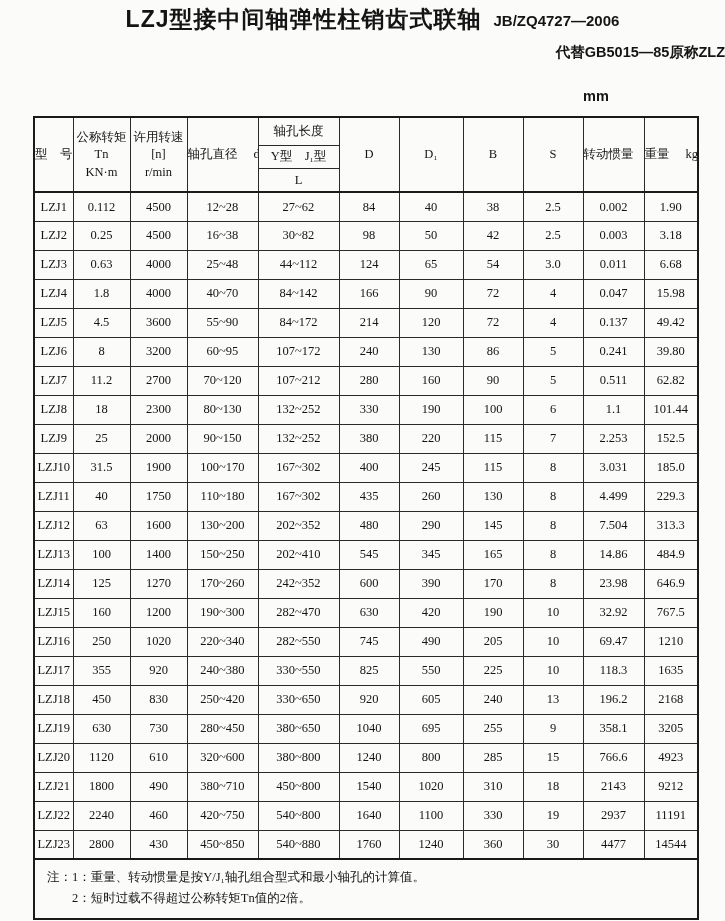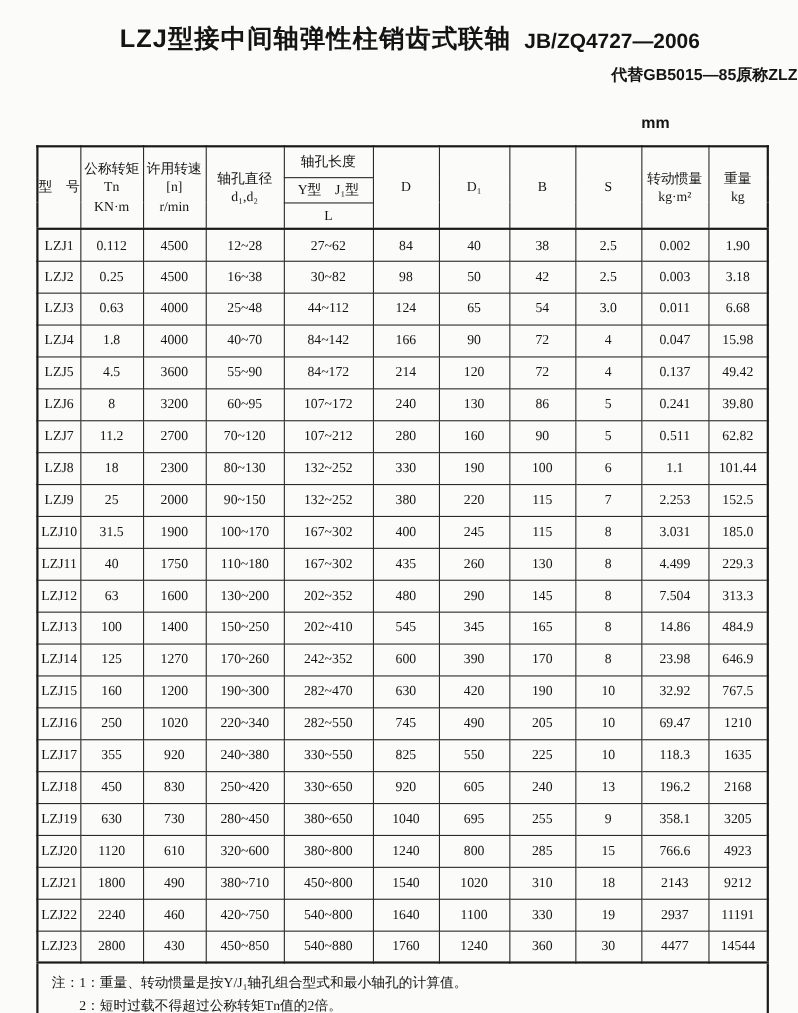--- a/index.html
+++ b/index.html
@@ -5,29 +5,29 @@
   html,body { margin:0; padding:0; }
   body {
     width:725px; height:921px;
     background:#fbfbfa;
     color:#141414;
     font-family:"Liberation Serif","DejaVu Serif",serif;
     overflow:hidden;
   }
   .title-row {
     display:flex; justify-content:center; align-items:flex-start;
-    gap:12px; padding-top:20px; margin-left:20px; height:36px;
+    gap:12px; padding-top:4px; margin-left:20px; height:36px;
   }
   .title {
     font-family:"Liberation Sans","DejaVu Sans",sans-serif;
     font-weight:bold; font-size:23px; letter-spacing:1px; line-height:30px;
   }
   .std {
     font-family:"Liberation Sans","DejaVu Sans",sans-serif;
-    font-weight:bold; font-size:19px; margin-top:8px;
+    font-weight:bold; font-size:15px; margin-top:8px;
   }
   .replaces {
     text-align:right; margin-top:3px; height:20px;
     font-family:"Liberation Sans","DejaVu Sans",sans-serif;
     font-weight:bold; font-size:14.5px;
   }
   .caption-row {
     position:relative; margin-top:24px; height:20px; text-align:center;
     font-family:"Liberation Sans","DejaVu Sans",sans-serif;
     font-weight:bold; font-size:14.5px;
@@ -46,21 +46,21 @@
     font-size:12.5px; line-height:1.3;
     overflow:hidden; white-space:nowrap;
   }
   thead th { font-size:12.5px; }
   thead { border-bottom:2px solid #1a1a1a; }
   thead tr.h1 { height:28px; }
   thead tr.h2 { height:23px; }
   thead tr.h3 { height:24px; }
   tbody tr { height:29px; }
   .stack { display:flex; flex-direction:column; justify-content:center; gap:1px; }
-  .spread { display:flex; flex-direction:column; }
+  .spread { display:flex; flex-direction:row; gap:16px; }
   tfoot td.notes {
     border-top:2px solid #1a1a1a;
     height:51px; text-align:left; vertical-align:top;
     padding:7px 24px 0 12px; font-size:12.5px; line-height:1.65;
     white-space:normal;
   }
   .note2 { padding-left:25px; }
 </style>
 </head>
 <body>

